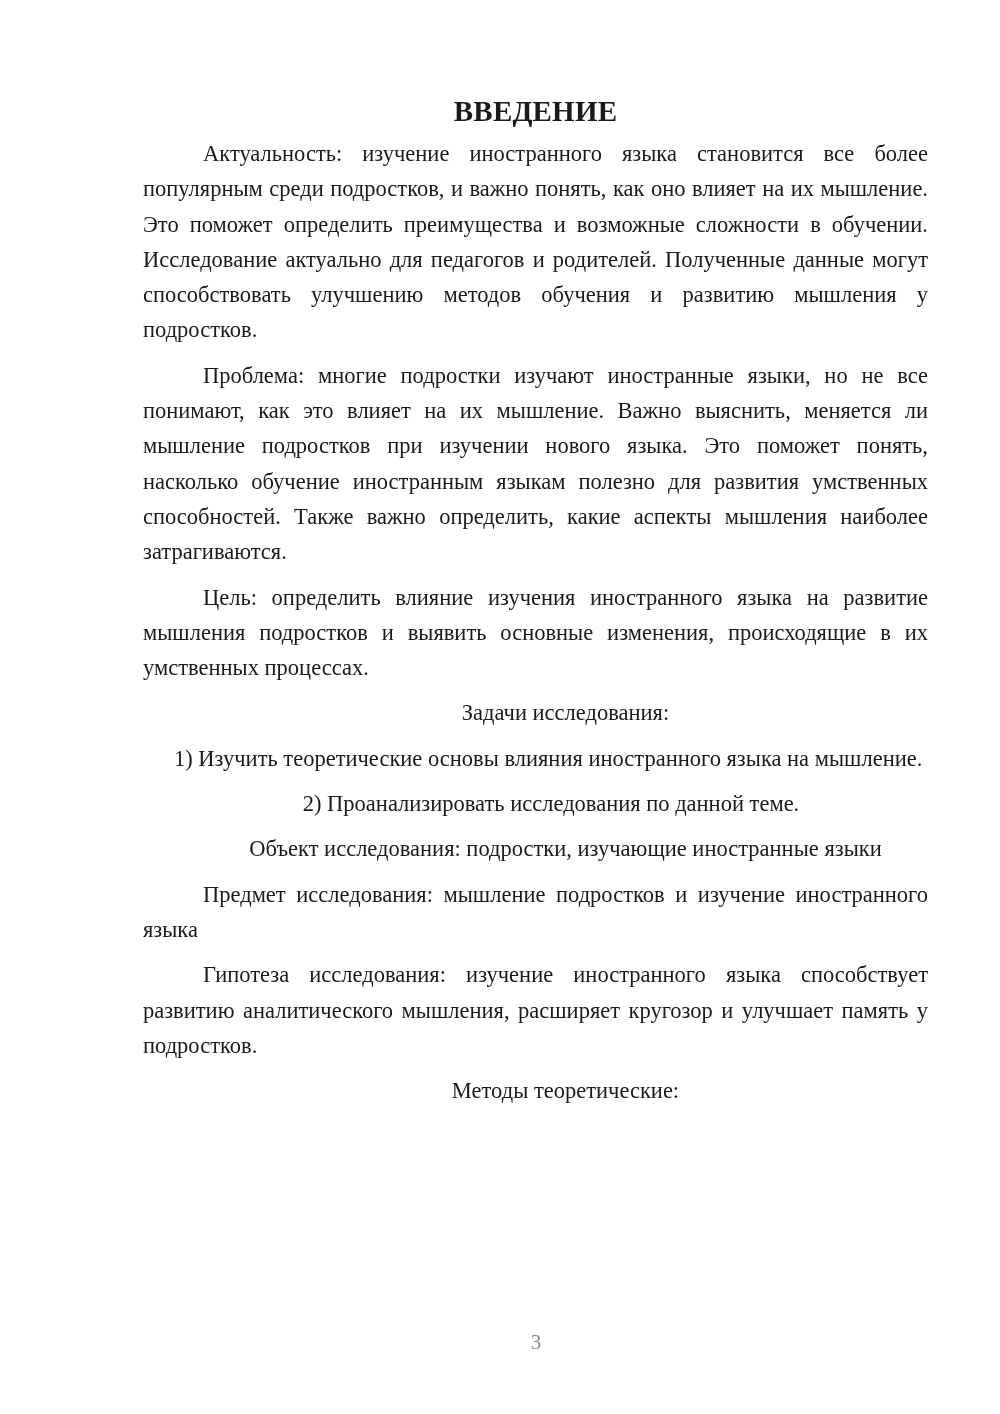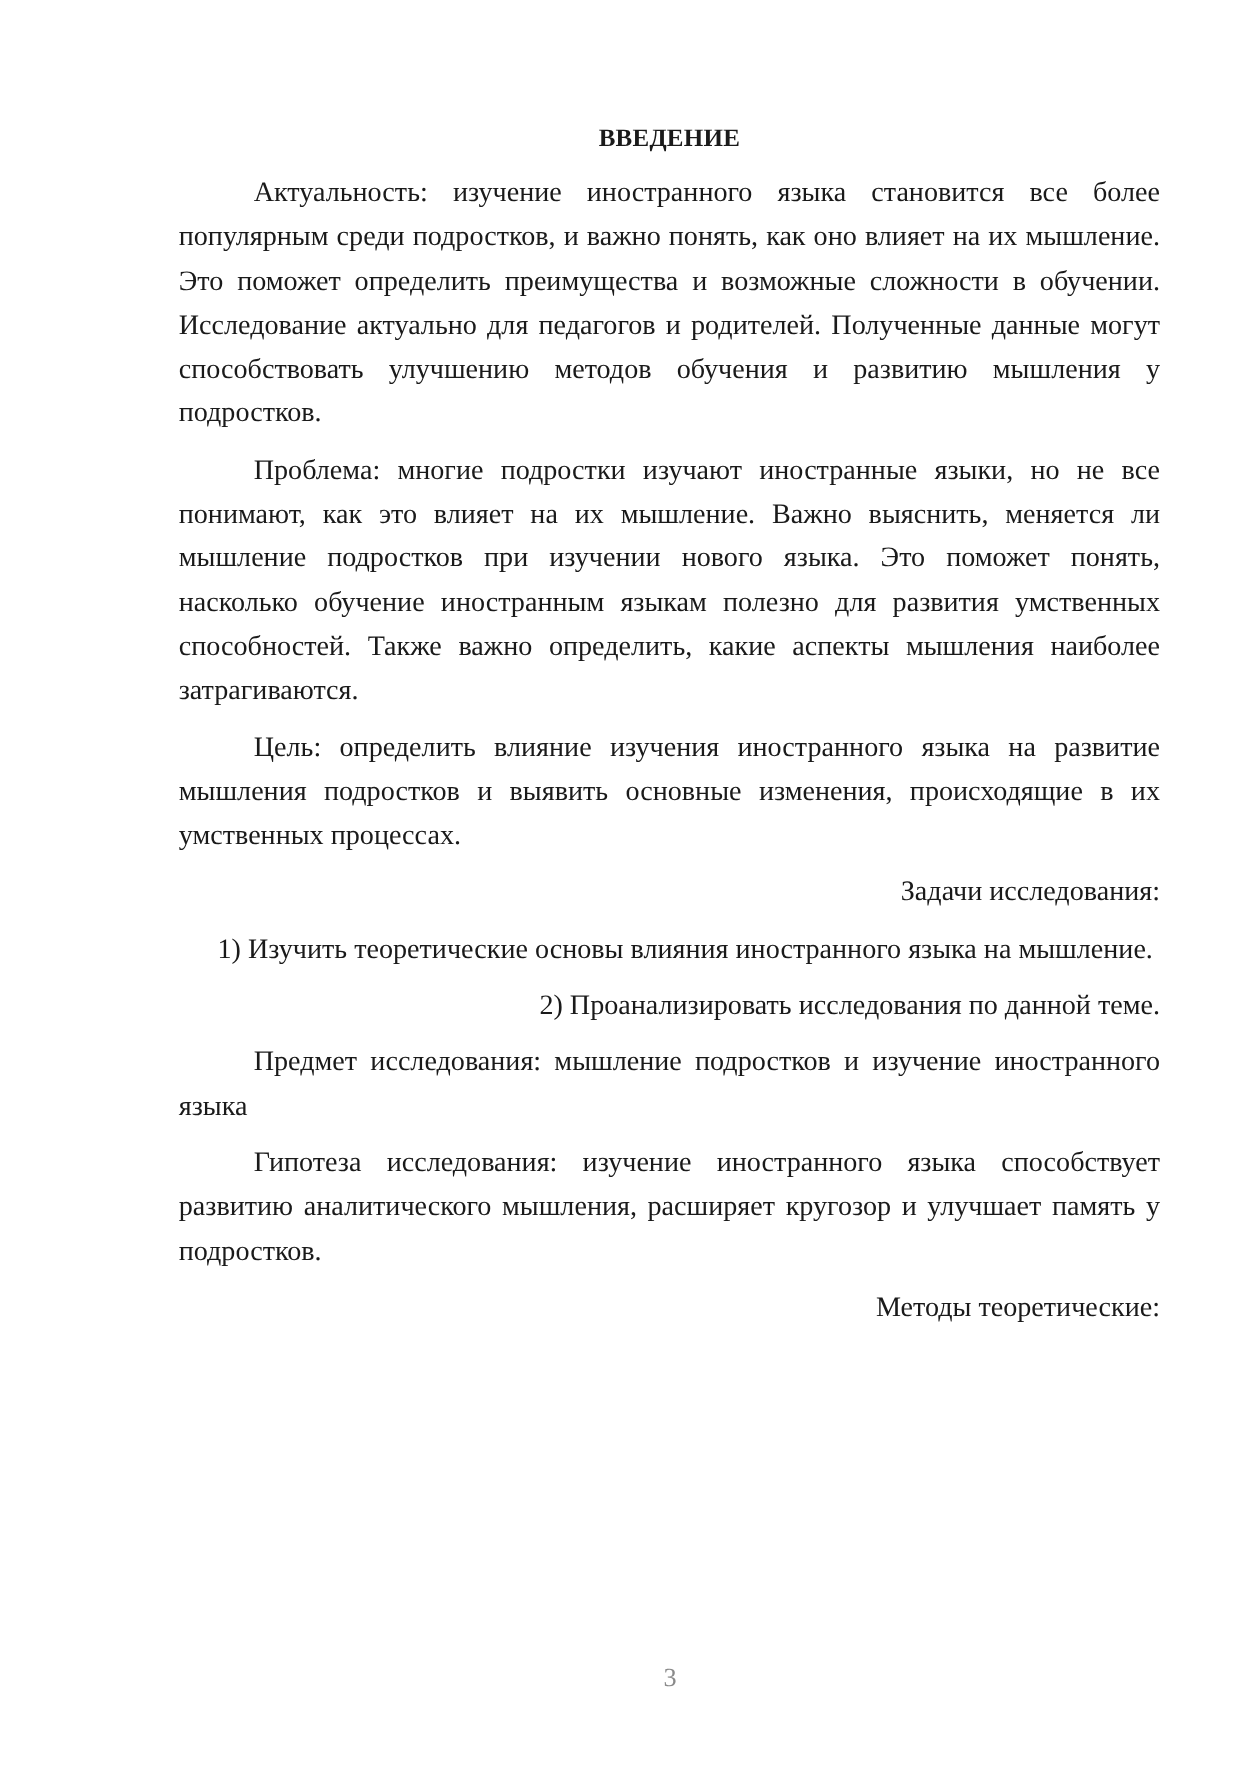--- a/index.html
+++ b/index.html
@@ -27,37 +27,37 @@
       position: absolute;
       left: 143px;
       top: 94px;
       width: 785px;
       font-size: 22.5px;
       line-height: 35.3px;
     }
     .title {
       text-align: center;
       font-weight: bold;
-      font-size: 20px;
+      font-size: 29px;
       line-height: 34px;
       margin: 0 0 8px 0;
       letter-spacing: 0.2px;
     }
     p {
       margin: 0 0 10px 0;
       text-align: justify;
     }
     p.indent {
       text-indent: 60px;
     }
     p.list {
       text-indent: 31px;
     }
     p.lastline-left {
-      text-align: right;
+      text-align: center;
     }
     .page-number {
       position: absolute;
       left: 0;
       width: 1000px;
       top: 1330px;
       text-align: center;
       padding-left: 72px;
       box-sizing: border-box;
       font-size: 21px;
@@ -77,20 +77,21 @@
 
     <p class="indent">Цель: определить влияние изучения иностранного языка на развитие мышления подростков и выявить основные изменения, происходящие в их умственных процессах.</p>
 
     <p class="indent lastline-left">Задачи исследования:</p>
 
     <div>
       <p class="list">1) Изучить теоретические основы влияния иностранного языка на мышление.</p>
       <p class="list lastline-left">2) Проанализировать исследования по данной теме.</p>
     </div>
 
+    <p class="indent lastline-left">Объект исследования: подростки, изучающие иностранные языки</p>
 
     <p class="indent">Предмет исследования: мышление подростков и изучение иностранного языка</p>
 
     <p class="indent">Гипотеза исследования: изучение иностранного языка способствует развитию аналитического мышления, расширяет кругозор и улучшает память у подростков.</p>
 
     <p class="indent lastline-left">Методы теоретические:</p>
   </div>
 
   <div class="page-number">3</div>
 </div>

